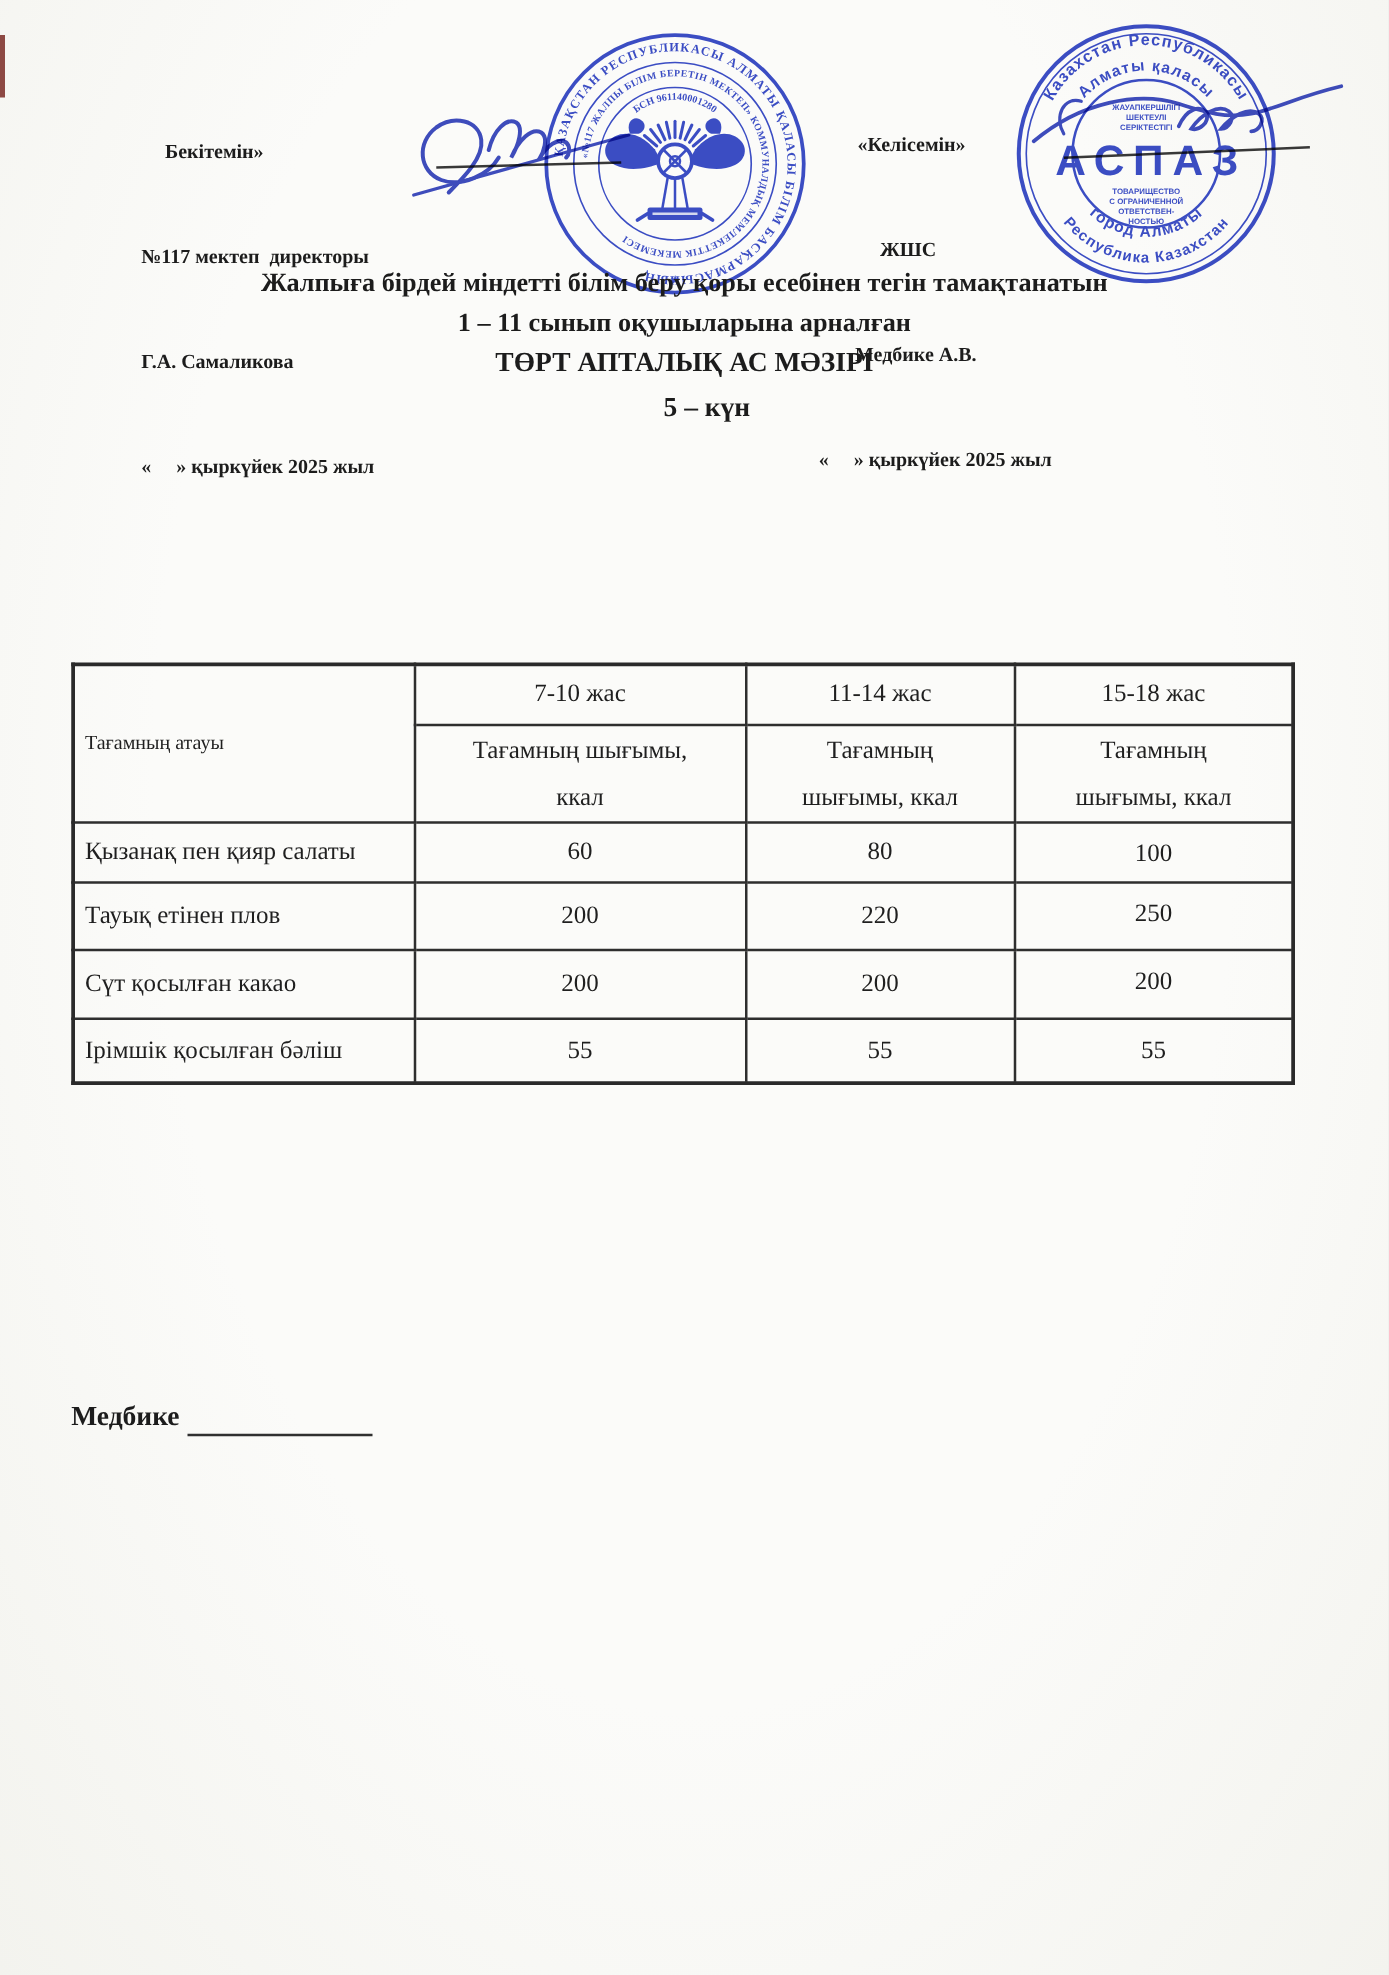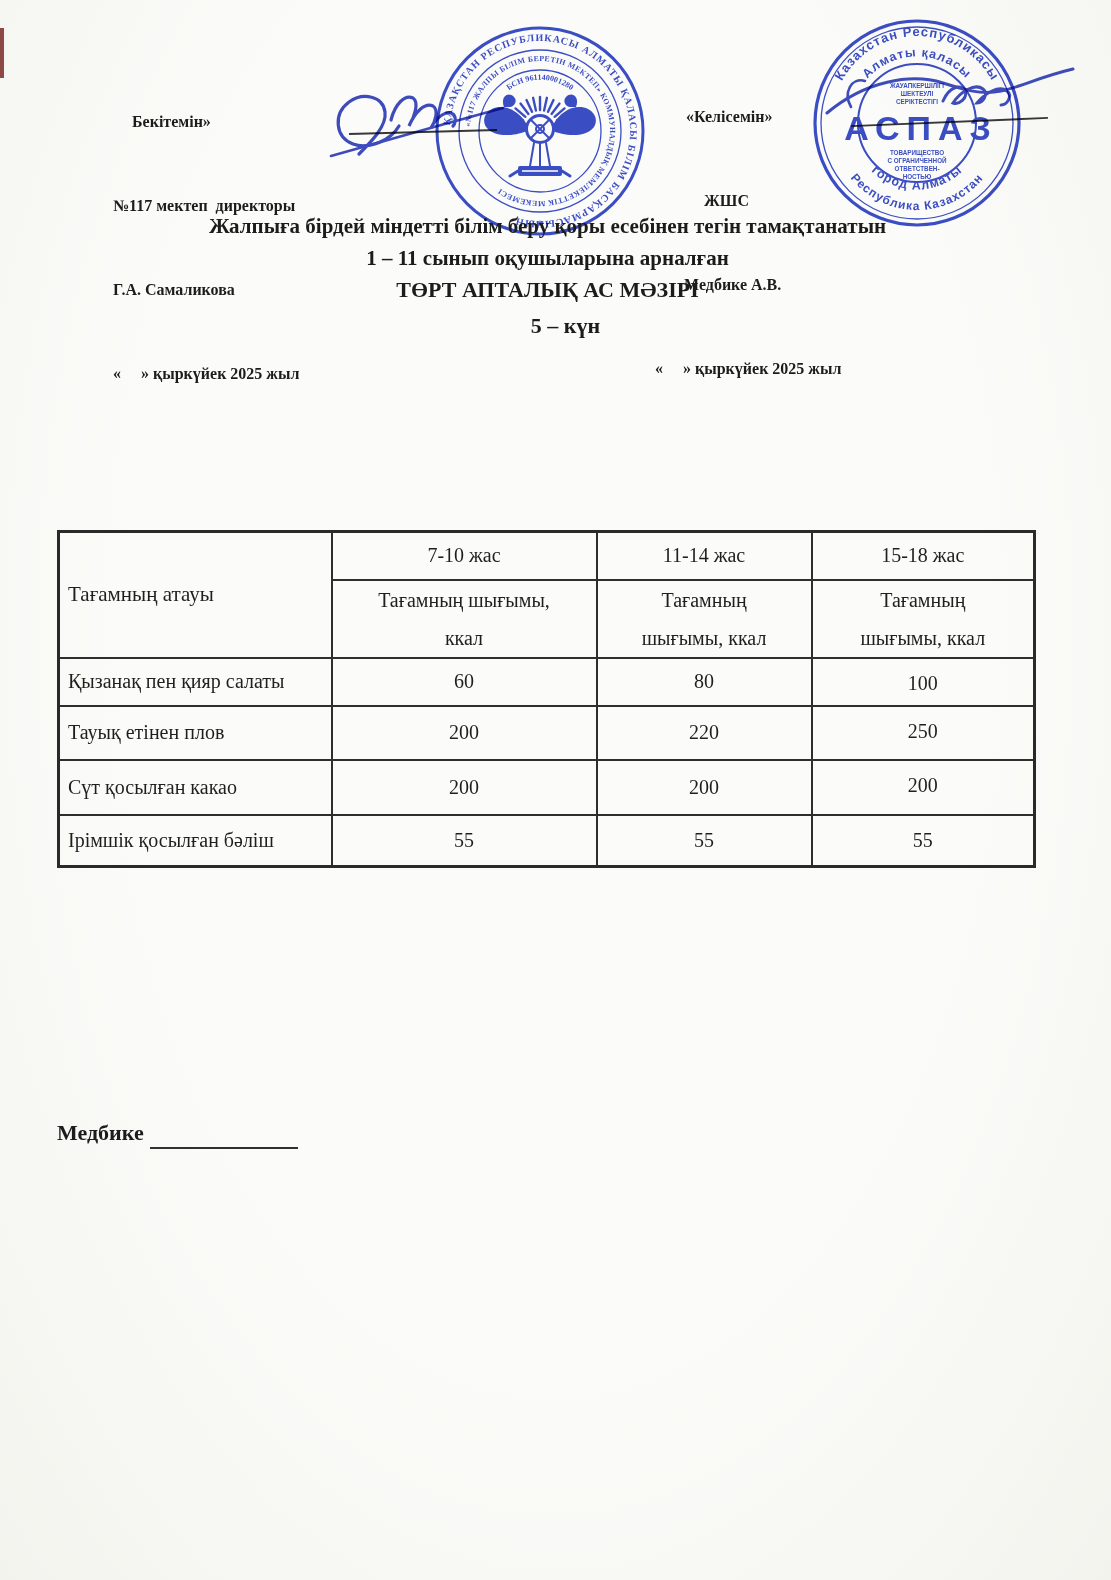--- a/index.html
+++ b/index.html
@@ -50,21 +50,21 @@
     width:976px;
     font-size:20px;color:#1f1f1f;
   }
   table.menu td,table.menu th{
     border:2px solid #2e2e2e;
     padding:0 8px;
     font-weight:normal;
   }
   table.menu{border:3px solid #2a2a2a;}
   th.hdr{font-weight:bold;text-align:center;vertical-align:middle;}
-  th.name-hdr{text-align:left;padding-left:12px;font-size:21px;}
+  th.name-hdr{text-align:left;padding-left:12px;font-size:16px;}
   .subhdr{white-space:pre-line;line-height:38px;}
   td.dish{text-align:left;padding-left:12px;vertical-align:middle;}
   td.val{text-align:center;vertical-align:middle;}
   td.val.top{vertical-align:top;padding-top:13px;}
   
   .medbike{left:57px;top:1120px;font-weight:bold;font-size:22px;}
 </style>
 </head>
 <body>
 

